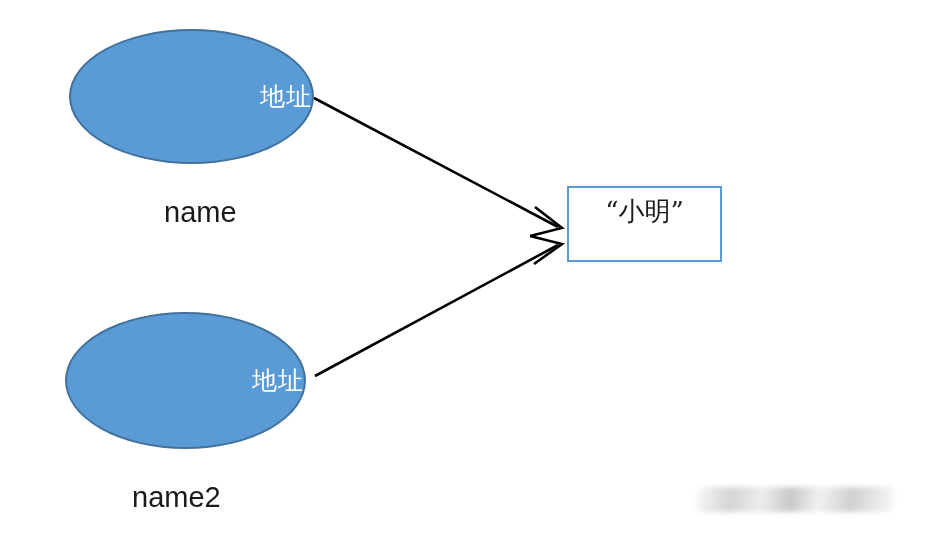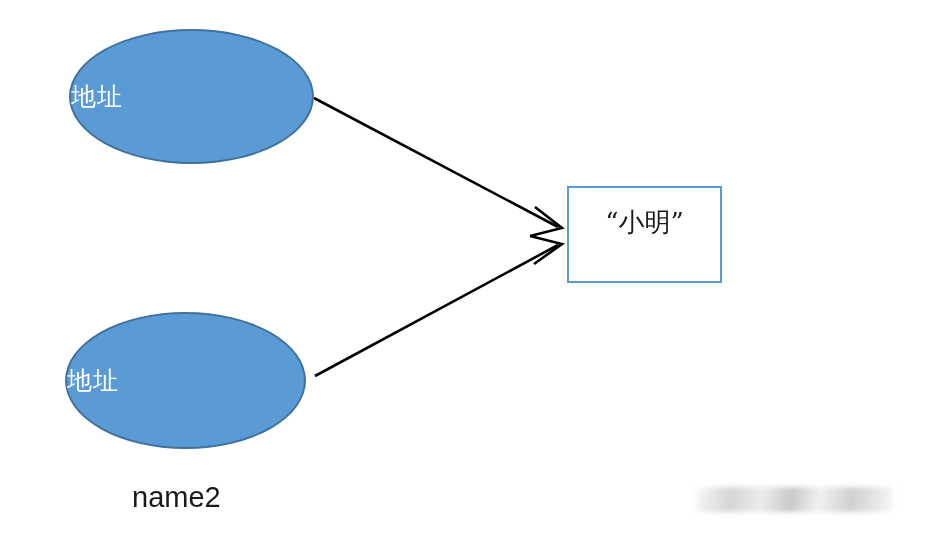--- a/index.html
+++ b/index.html
@@ -23,21 +23,21 @@
     left: 0;
     top: 0;
     width: 931px;
     height: 533px;
     pointer-events: none;
   }
   .node-ellipse {
     position: absolute;
     display: flex;
     align-items: center;
-    justify-content: flex-start;
+    justify-content: flex-end;
     border-radius: 50%;
     box-sizing: border-box;
   }
   .node-ellipse .node-label {
     color: #ffffff;
     font-family: "DejaVu Serif", "Liberation Serif", serif;
     font-size: 25px;
     line-height: 1;
     letter-spacing: 1px;
     user-select: none;
@@ -74,21 +74,21 @@
   #caption-name2 {
     left: 132px;
     top: 473px;
     margin-top: 10px;
   }
   #value-box {
     position: absolute;
     left: 567px;
     top: 186px;
     width: 155px;
-    height: 97px;
+    height: 76px;
     background: #ffffff;
     border: 2px solid #5B9BD5;
     box-sizing: border-box;
     display: flex;
     align-items: center;
     justify-content: center;
   }
   #value-box .value-text {
     color: #1a1a1a;
     font-family: "DejaVu Serif", "Liberation Serif", serif;
@@ -131,20 +131,21 @@
 
       <line x1="315" y1="376" x2="558" y2="245"></line>
       <polyline points="530,236 562,244 534,264" stroke-width="2.6" stroke-linejoin="miter"></polyline>
     </g>
   </svg>
 
   <div class="node-ellipse" id="ellipse-address-1">
     <span class="node-label">地址</span>
   </div>
 
+  <div class="caption" id="caption-name">name</div>
 
   <div class="node-ellipse" id="ellipse-address-2">
     <span class="node-label">地址</span>
   </div>
 
   <div class="caption" id="caption-name2">name2</div>
 
   <div id="value-box">
     <span class="value-text">“小明”</span>
   </div>

